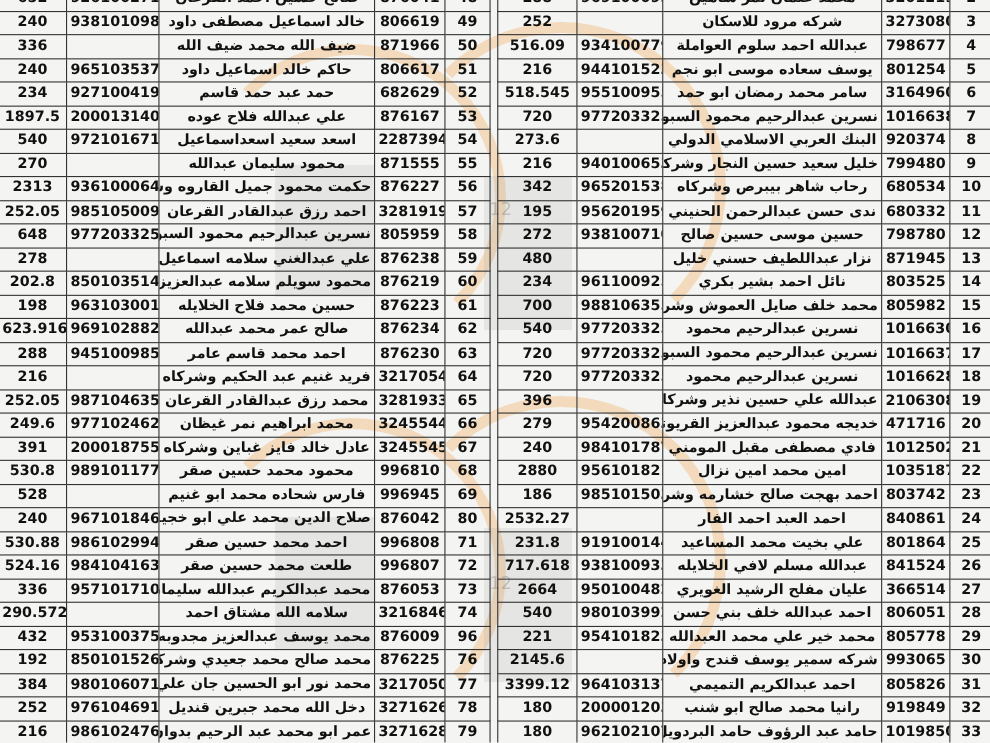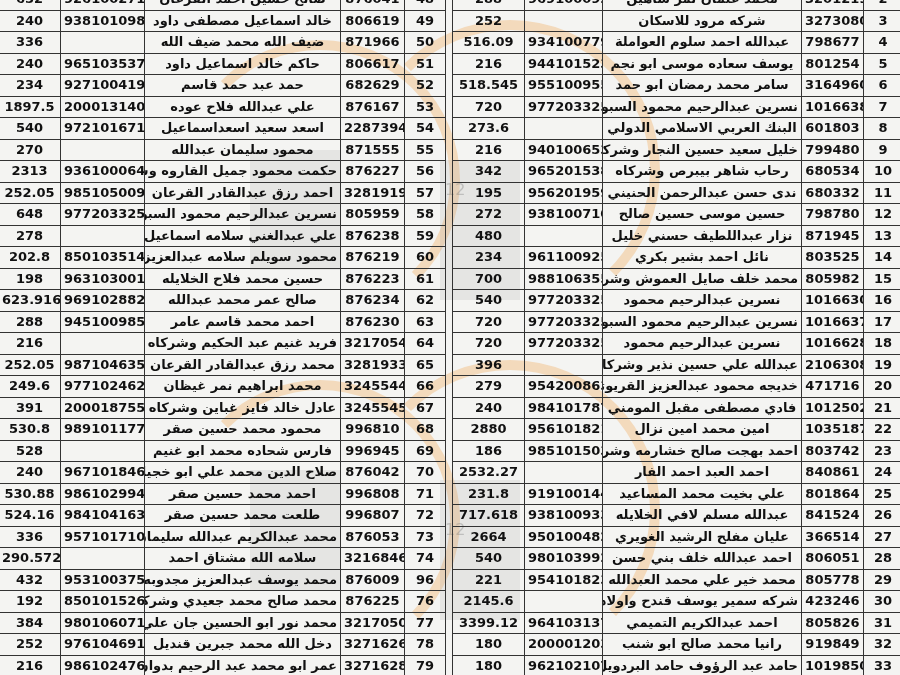--- a/index.html
+++ b/index.html
@@ -196,21 +196,21 @@
     <td></td>
     <td class="name">فارس شحاده محمد ابو غنيم</td>
     <td>996945</td>
     <td class="seq">69</td>
   </tr>
       <tr>
     <td>240</td>
     <td>9671018463</td>
     <td class="name">صلاح الدين محمد علي ابو خجيل وشركاه</td>
     <td>876042</td>
-    <td class="seq">70</td>
+    <td class="seq">80</td>
   </tr>
       <tr>
     <td>530.88</td>
     <td>9861029947</td>
     <td class="name">احمد محمد حسين صقر</td>
     <td>996808</td>
     <td class="seq">71</td>
   </tr>
       <tr>
     <td>524.16</td>
@@ -319,21 +319,21 @@
     <td>720</td>
     <td>9772033258</td>
     <td class="name">نسرين عبدالرحيم محمود السبوع</td>
     <td>1016638</td>
     <td class="seq">7</td>
   </tr>
       <tr>
     <td>273.6</td>
     <td></td>
     <td class="name">البنك العربي الاسلامي الدولي</td>
-    <td>601803</td>
+    <td>920374</td>
     <td class="seq">8</td>
   </tr>
       <tr>
     <td>216</td>
     <td>9401006534</td>
     <td class="name">خليل سعيد حسين النجار وشركاه</td>
     <td>799480</td>
     <td class="seq">9</td>
   </tr>
       <tr>
@@ -473,21 +473,21 @@
     <td>221</td>
     <td>9541018238</td>
     <td class="name">محمد خير علي محمد العبدالله</td>
     <td>805778</td>
     <td class="seq">29</td>
   </tr>
       <tr>
     <td>2145.6</td>
     <td></td>
     <td class="name">شركه سمير يوسف قندح واولاده</td>
-    <td>423246</td>
+    <td>993065</td>
     <td class="seq">30</td>
   </tr>
       <tr>
     <td>3399.12</td>
     <td>9641031379</td>
     <td class="name">احمد عبدالكريم التميمي</td>
     <td>805826</td>
     <td class="seq">31</td>
   </tr>
       <tr>

